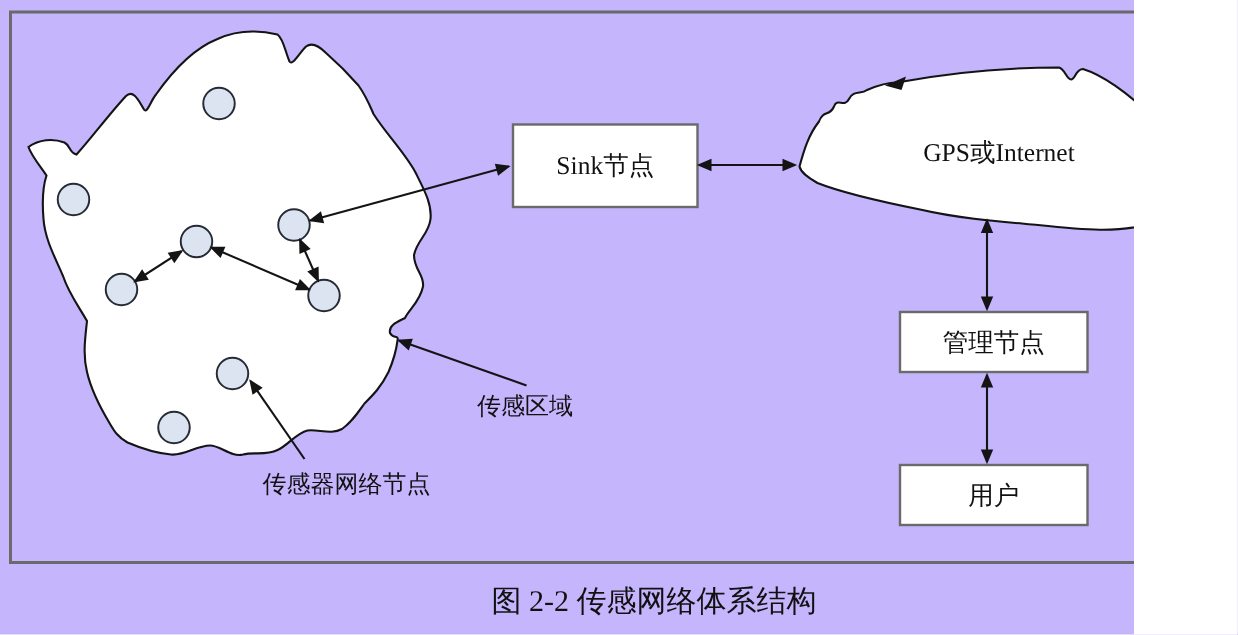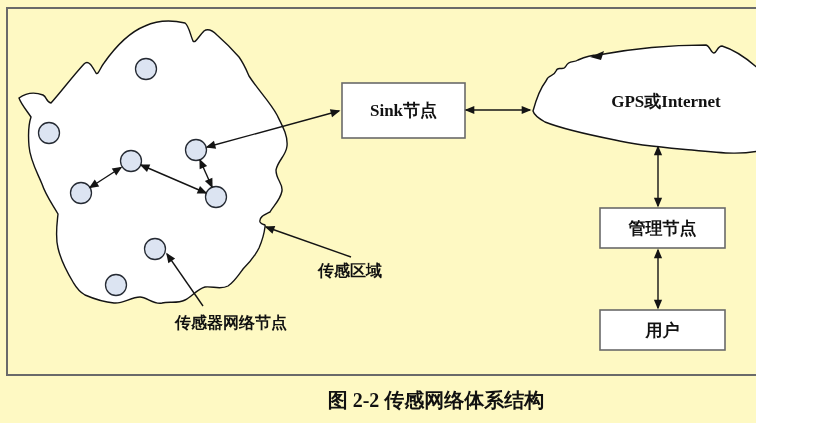--- a/index.html
+++ b/index.html
@@ -1,16 +1,16 @@
 <!DOCTYPE html>
 <html><head>
 <meta charset="utf-8">
 <style>
   html,body{margin:0;padding:0;background:#ffffff;}
-  .stage{position:relative;width:756px;height:423px;background:#fef9c3;overflow:hidden;font-weight:bold;}
+  .stage{position:relative;width:756px;height:423px;background:#c4b5fd;overflow:hidden;}
   svg{display:block;}
   text{font-family:"Liberation Serif","DejaVu Serif",serif;fill:#111111;}
   .box-label{font-size:17px;}
   .cloud-label{font-size:17px;}
   .small-label{font-size:16px;}
   .caption{font-size:20px;}
   .box{fill:#ffffff;stroke:#6a6a6a;stroke-width:1.6;}
   .node{fill:#dce4f2;stroke:#252a33;stroke-width:1.3;}
   .wire{stroke:#141414;stroke-width:1.4;fill:none;}
   .outline{stroke:#141414;stroke-width:1.4;fill:#ffffff;}

